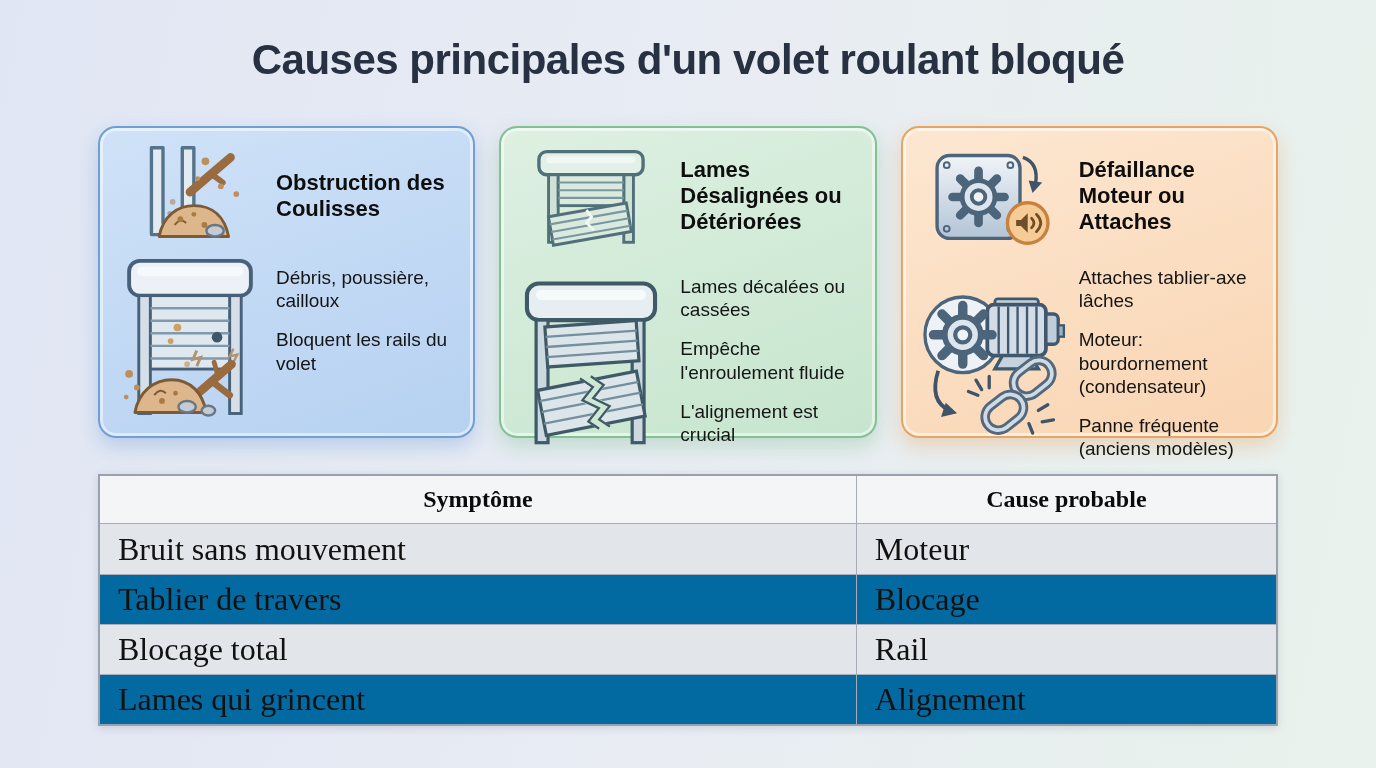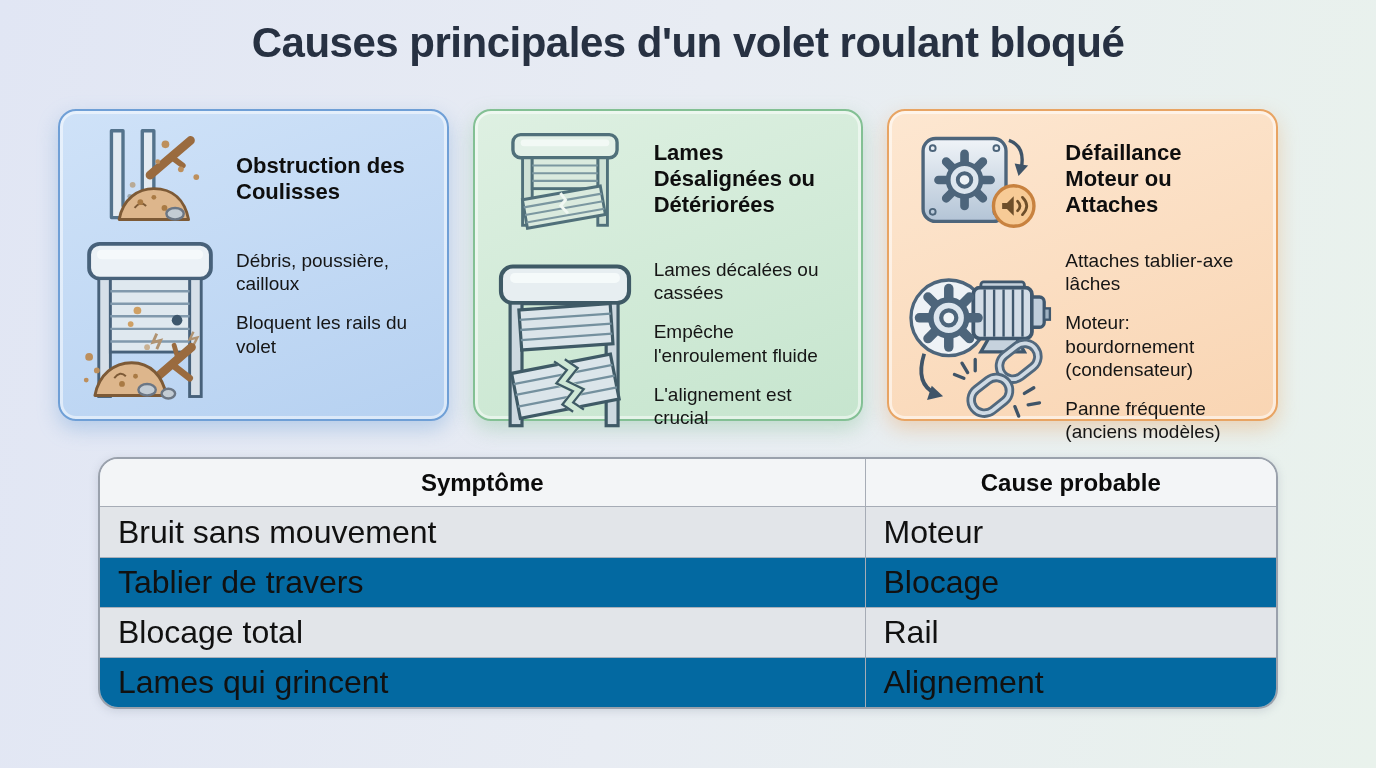--- a/index.html
+++ b/index.html
@@ -4,32 +4,32 @@
 <style>
   * { margin: 0; padding: 0; box-sizing: border-box; }
   html, body { width: 1376px; height: 768px; overflow: hidden; }
   body {
     font-family: "Liberation Sans", sans-serif;
     background: linear-gradient(100deg, #e1e6f4 0%, #e8ecf3 48%, #e9f2ec 100%);
   }
   .page { position: relative; width: 1376px; height: 768px; }
 
   .title {
-    padding-top: 19px;
+    padding-top: 36px;
     text-align: center;
     font-size: 42px;
     font-weight: 700;
     letter-spacing: -0.5px;
     color: #273142;
   }
 
   .cards-row {
     display: flex;
     gap: 24px;
-    margin: 42px 98px 0 58px;
+    margin: 42px 98px 0 98px;
   }
   .card {
     flex: 1 1 0;
     height: 312px;
     border-radius: 18px;
     padding: 14px 18px 12px 16px;
     display: grid;
     grid-template-columns: 148px 1fr;
     grid-template-rows: 108px 1fr;
     column-gap: 12px;
@@ -68,23 +68,24 @@
     color: #151515;
     margin-bottom: 16px;
   }
 
   .table-wrap { margin: 36px 98px 0 98px; }
   table.sym-table {
     width: 100%;
     border-collapse: separate;
     border-spacing: 0;
     border: 2px solid #9aa1ac;
-    border-radius: 20px;
+    border-radius: 0;
     overflow: hidden;
     box-shadow: 0 2px 8px rgba(120,130,150,0.25);
+    font-family: Liberation Serif, serif;
   }
   table.sym-table th {
     height: 48px;
     background: #f3f5f7;
     font-size: 24px;
     font-weight: 700;
     color: #0b0b0b;
     text-align: center;
     border-bottom: 1.5px solid #a6acb6;
   }

